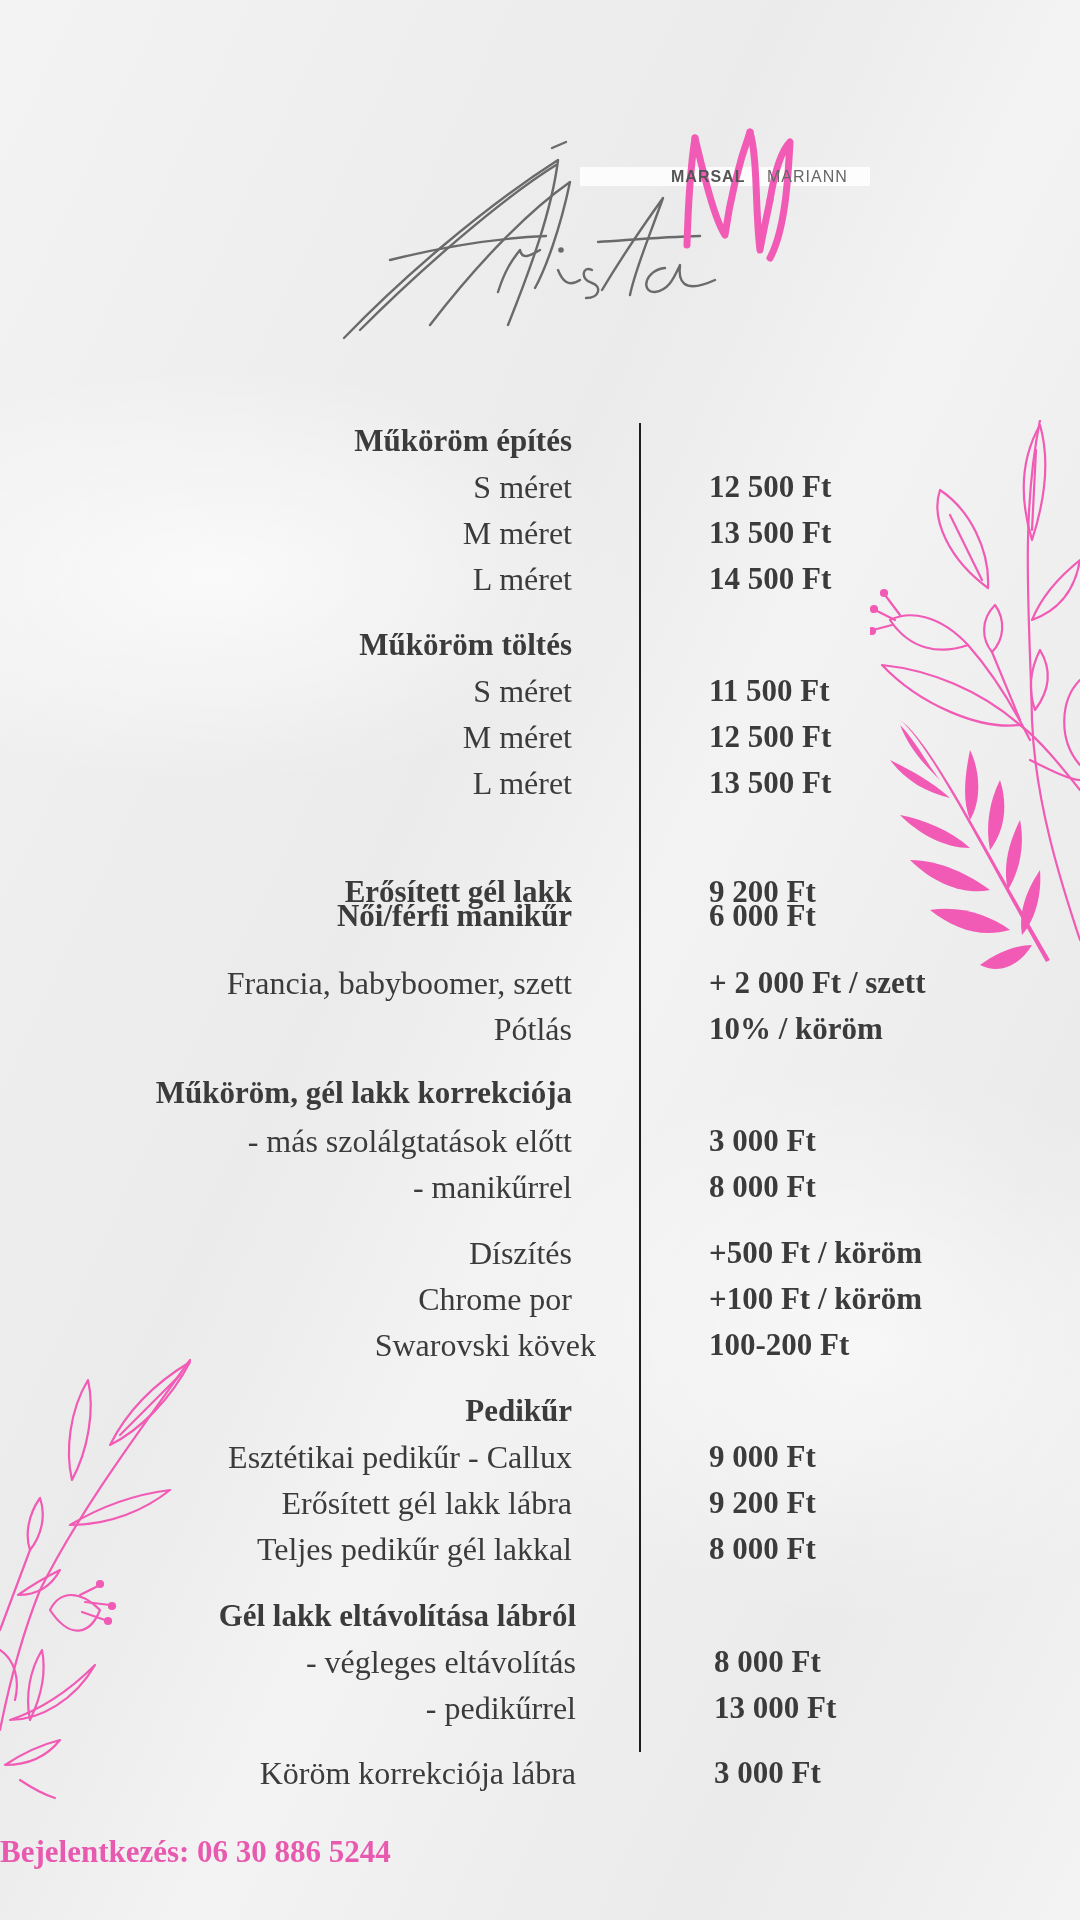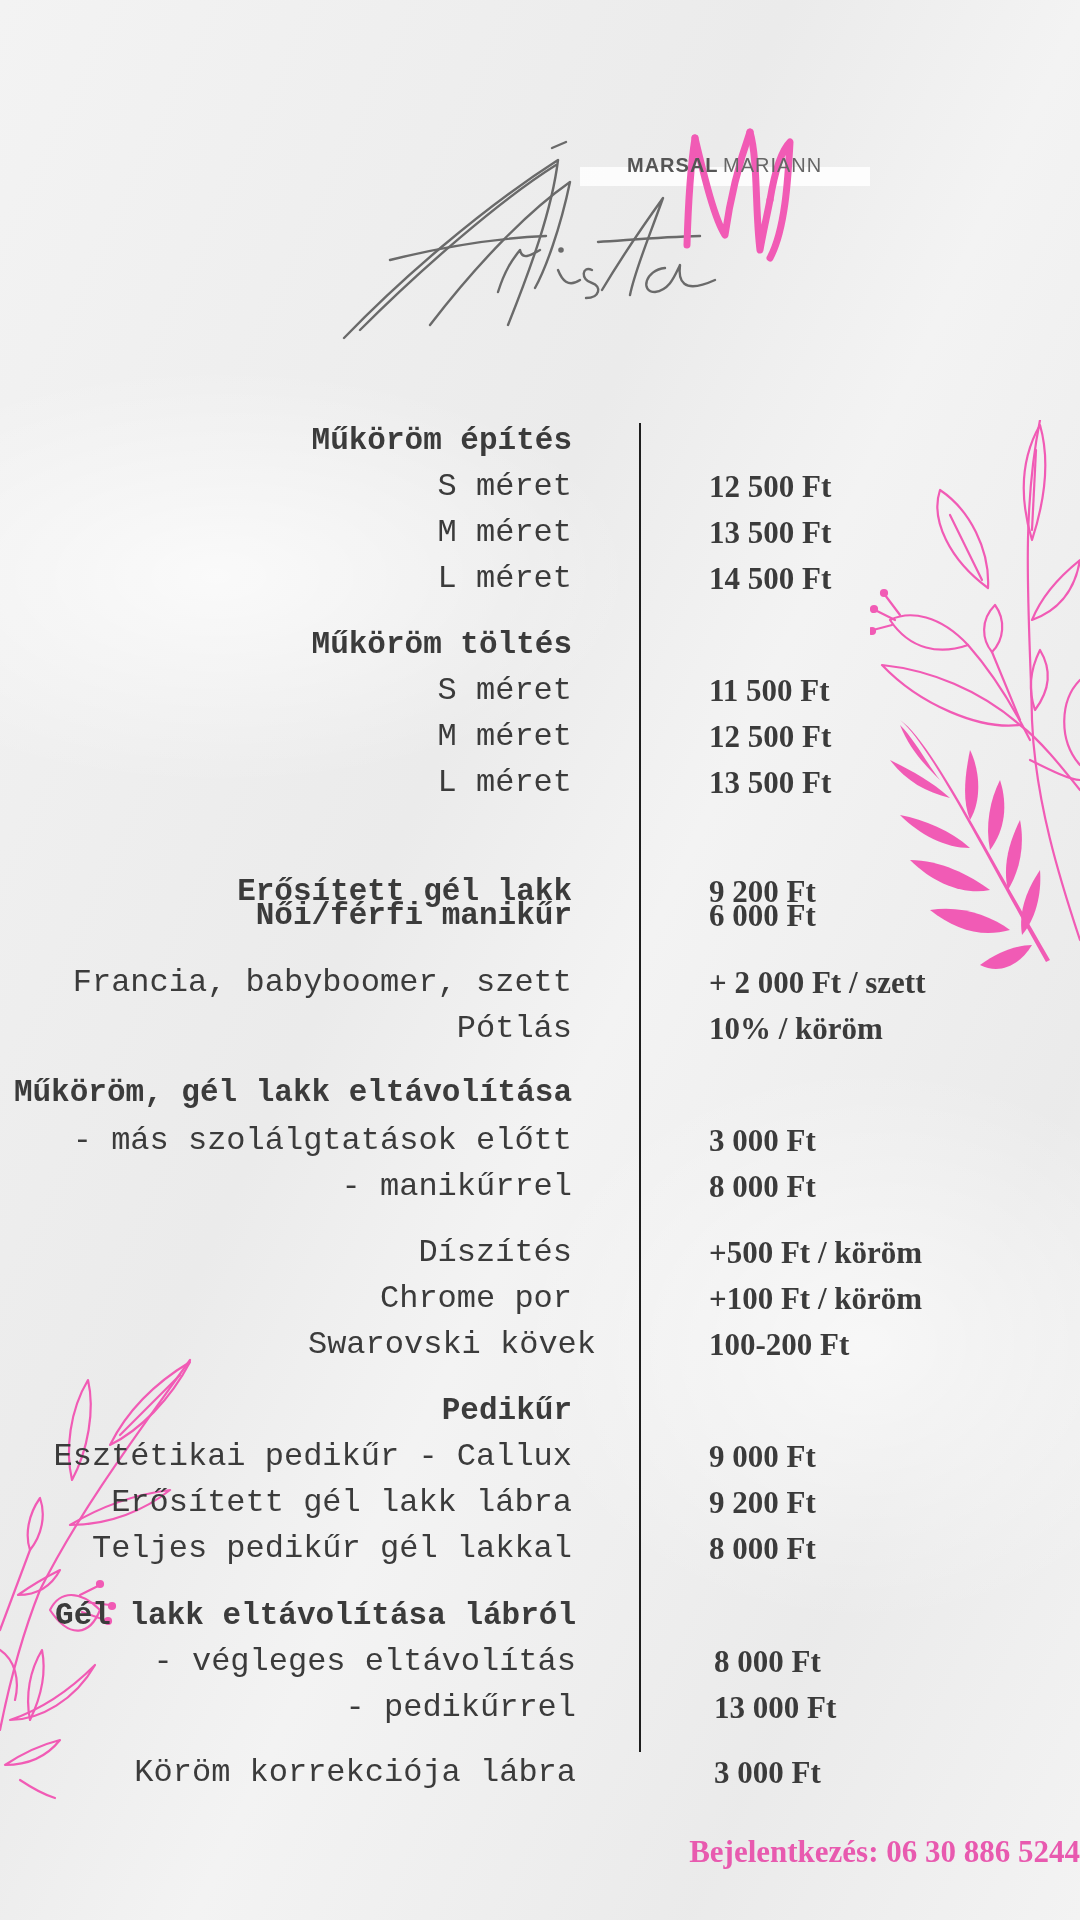--- a/index.html
+++ b/index.html
@@ -10,47 +10,47 @@
       radial-gradient(ellipse 600px 300px at 20% 30%, rgba(255,255,255,0.7), rgba(255,255,255,0) 70%),
       radial-gradient(ellipse 500px 400px at 80% 70%, rgba(255,255,255,0.6), rgba(255,255,255,0) 70%),
       linear-gradient(115deg, rgba(220,220,220,0.0) 0%, rgba(220,220,220,0.35) 40%, rgba(255,255,255,0) 55%, rgba(215,215,215,0.3) 80%, rgba(255,255,255,0) 100%);
     font-family: "Liberation Serif", "DejaVu Serif", serif;
     color: #3b3b3b;
   }
   .abs { position: absolute; }
   .logo { left: 330px; top: 120px; width: 560px; height: 240px; }
   .logo svg { position: absolute; left: 0; top: 0; }
   .brand-text {
-    position: absolute; top: 36px; font-family: "Liberation Sans", "DejaVu Sans", sans-serif;
-    font-size: 20px; letter-spacing: 1px; color: #555; line-height: 18px;
+    position: absolute; top: 48px; font-family: "Liberation Sans", "DejaVu Sans", sans-serif;
+    font-size: 16px; letter-spacing: 1px; color: #555; line-height: 18px; margin-left: 44px;
   }
   .brand-first { left: 297px; font-weight: bold; }
   .brand-last { left: 393px; color: #666; }
 
   .divider {
     position: absolute; left: 639px; top: 423px; width: 2px; height: 329px;
     background: #1e1e1e;
   }
   .divider { height: 1329px; }
 
   .row { position: absolute; left: 0; width: 1080px; height: 40px; }
   .label {
     position: absolute; right: 508px; top: 0; white-space: nowrap; text-align: right;
-    font-size: 32px; line-height: 40px; color: #3b3b3b; font-family: Liberation Mono, monospace;
+    font-size: 32px; line-height: 40px; color: #3b3b3b;
   }
   .label.bold, .label.heading { font-weight: bold; font-size: 31px; }
   .price {
     position: absolute; left: 709px; top: 0; white-space: nowrap;
     font-size: 31px; font-weight: bold; line-height: 40px; color: #3b3b3b;
   }
   .shift .label { right: 504px; }
   .shift .price { left: 714px; }
 
   .footer {
-    position: absolute; left: 0; width: 1080px; top: 1832px; text-align: right;
+    position: absolute; left: 0; width: 1080px; top: 1832px; text-align: left;
     font-size: 31px; font-weight: bold; color: #e85aaf; line-height: 40px;
   }
   .floral { position: absolute; }
 </style>
 </head>
 <body>
 
 <div class="abs logo">
   <svg width="560" height="240" viewBox="0 0 560 240">
     <g fill="none" stroke="#6a6a6a" stroke-width="2.4" stroke-linecap="round" stroke-linejoin="round">
@@ -212,21 +212,21 @@
     </div>
     <div class="row" style="top: 963px;">
       <span class="label">Francia, babyboomer, szett</span>
       <span class="price">+ 2 000 Ft / szett</span>
     </div>
     <div class="row" style="top: 1009px;">
       <span class="label">Pótlás</span>
       <span class="price">10% / köröm</span>
     </div>
     <div class="row" style="top: 1073px;">
-      <span class="label heading">Műköröm, gél lakk eltávolítása</span>
+      <span class="label heading">Műköröm, gél lakk korrekciója</span>
       <span class="price"></span>
     </div>
     <div class="row" style="top: 1121px;">
       <span class="label">- más szolálgtatások előtt</span>
       <span class="price">3 000 Ft</span>
     </div>
     <div class="row" style="top: 1167px;">
       <span class="label">- manikűrrel</span>
       <span class="price">8 000 Ft</span>
     </div>

